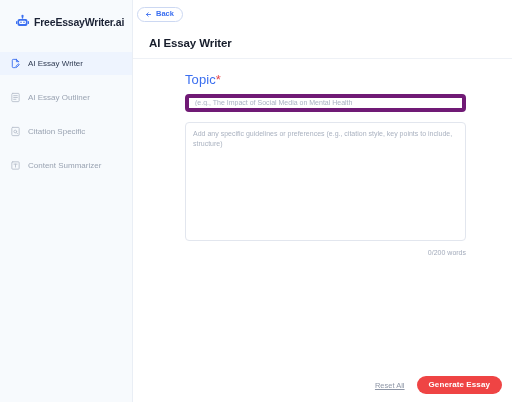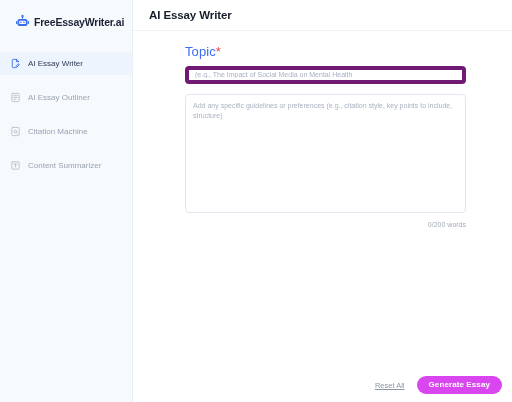--- a/index.html
+++ b/index.html
@@ -213,21 +213,21 @@
     background: none;
     border: none;
     font-family: inherit;
     padding: 0;
   }
   .primary-btn {
     height: 18px;
     padding: 0 12px;
     border: none;
     border-radius: 999px;
-    background: #d946ef;
+    background: #ef4444;
     color: #ffffff;
     font-size: 8px;
     font-weight: bold;
     font-family: inherit;
     cursor: pointer;
     letter-spacing: 0.1px;
     line-height: 1;
   }
 </style>
 </head>
@@ -278,38 +278,49 @@
       </div>
 
       <div class="nav-item">
         <span class="nav-icon">
           <svg viewBox="0 0 24 24" width="11" height="11" fill="none" stroke="currentColor" stroke-width="2" stroke-linecap="round" stroke-linejoin="round">
             <rect x="4" y="3" width="16" height="18" rx="2"></rect>
             <circle cx="11.5" cy="12" r="3"></circle>
             <path d="M14 14.5l2.6 2.6"></path>
           </svg>
         </span>
-        <span>Citation Machine</span>
+        <span>Citation Specific</span>
       </div>
 
       <div class="nav-item">
         <span class="nav-icon">
           <svg viewBox="0 0 24 24" width="11" height="11" fill="none" stroke="currentColor" stroke-width="2" stroke-linecap="round" stroke-linejoin="round">
             <rect x="4" y="4" width="16" height="16" rx="2"></rect>
             <path d="M8.5 9h7M12 9v6.5"></path>
           </svg>
         </span>
         <span>Content Summarizer</span>
       </div>
 
     </nav>
   </aside>
 
   <main class="main">
 
+    <div class="topbar">
+      <button class="back-btn">
+        <span class="arrow">
+          <svg viewBox="0 0 24 24" width="7" height="7" fill="none" stroke="currentColor" stroke-width="3" stroke-linecap="round" stroke-linejoin="round">
+            <path d="M19 12H5"></path>
+              <path d="M11 6l-6 6 6 6"></path>
+          </svg>
+        </span>
+        <span>Back</span>
+      </button>
+    </div>
 
     <div class="page-head">
       <div class="page-title">AI Essay Writer</div>
     </div>
 
     <div class="form-area">
 
       <div class="field">
         <label class="field-label"><span>Topic</span><span class="req">*</span></label>
         <input class="text-input" type="text" placeholder="(e.g., The Impact of Social Media on Mental Health" style="">

